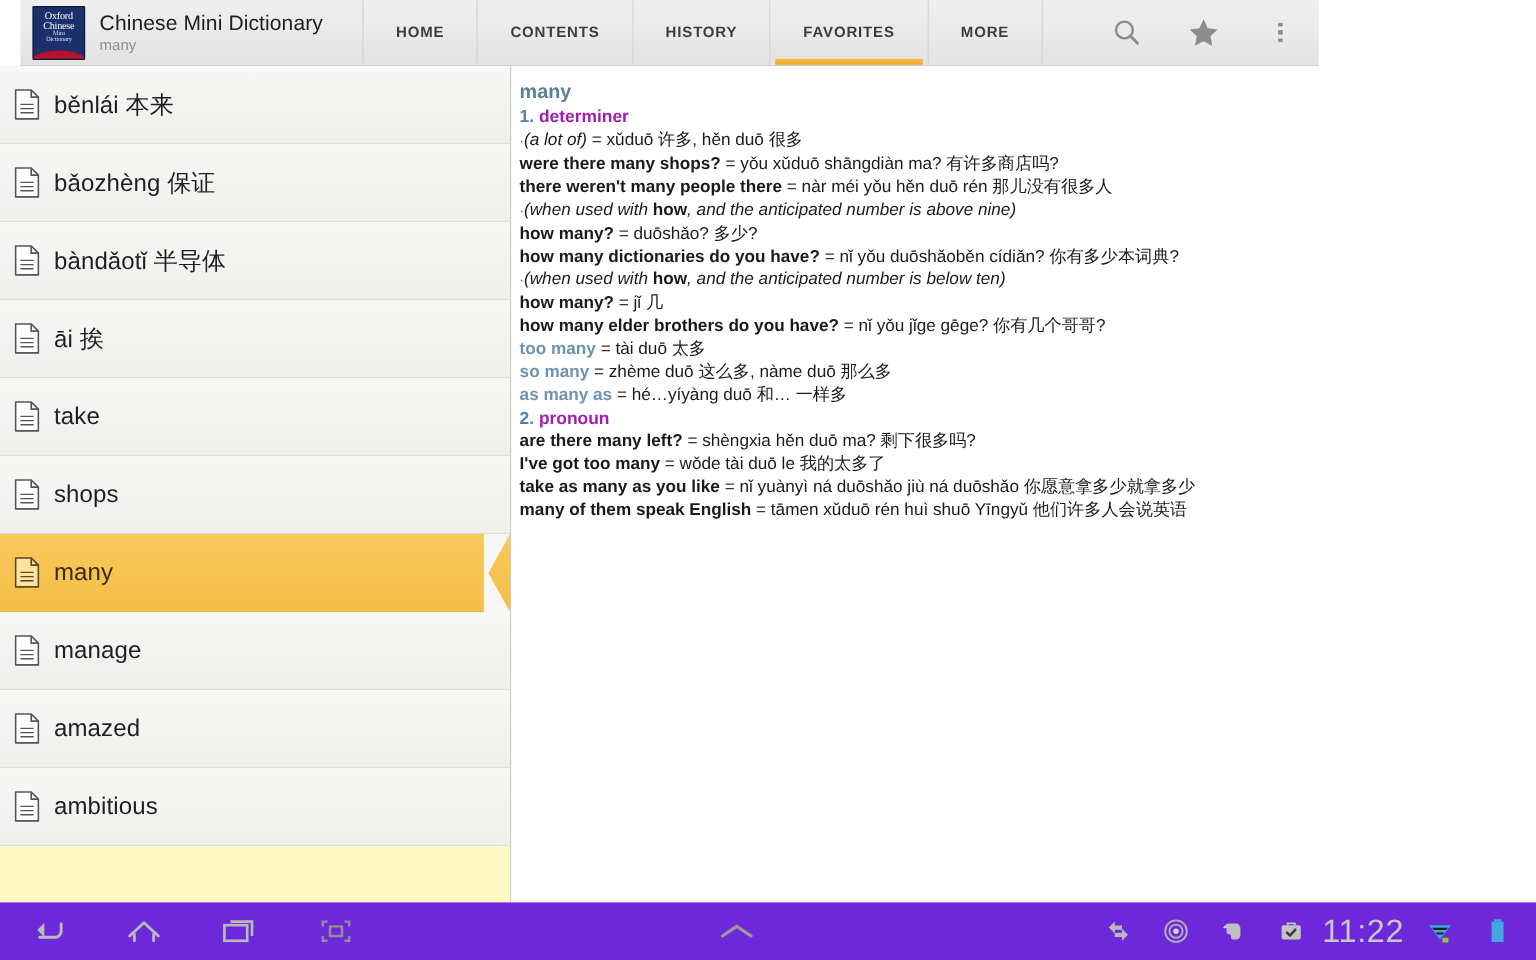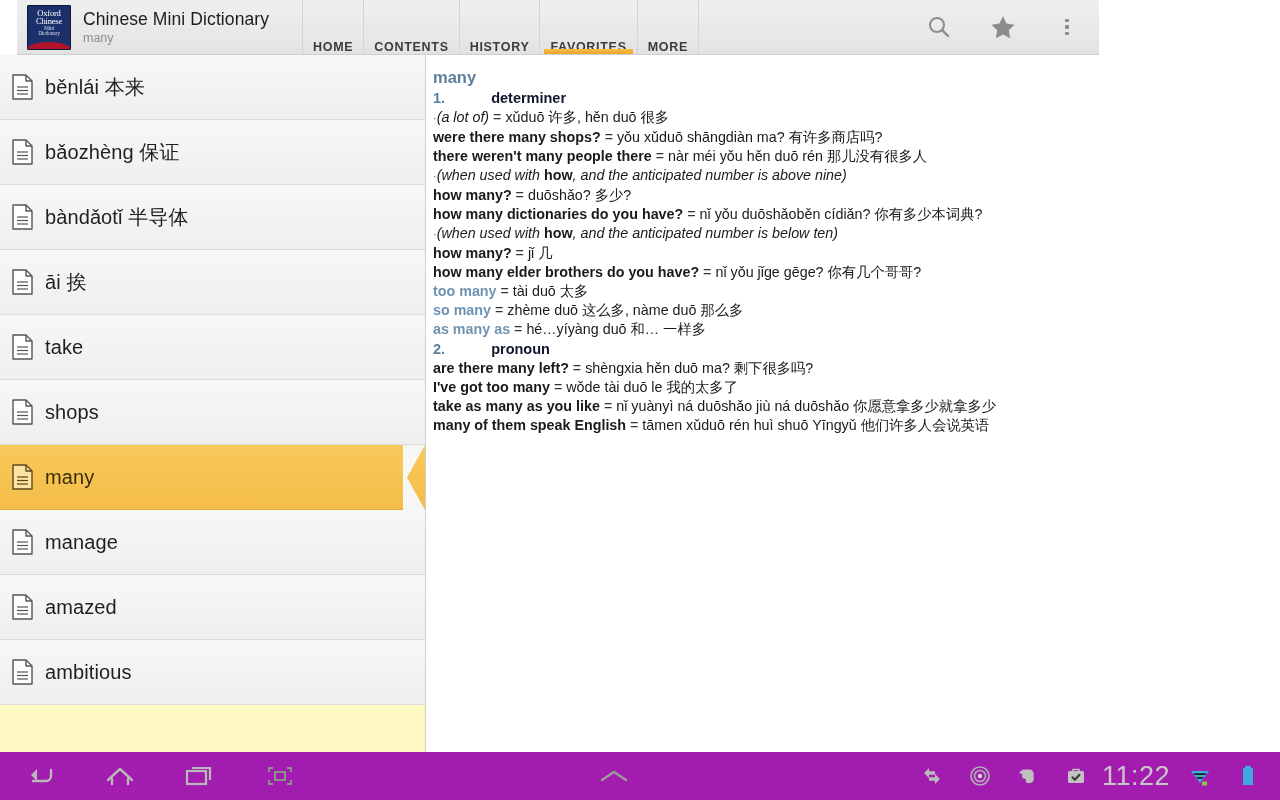--- a/index.html
+++ b/index.html
@@ -36,22 +36,22 @@
   .logo .redband {
     position:absolute; left:-4px; right:-4px; bottom:-9px; height:16px;
     background:#b3142a; border-radius:70% 70% 0 0 / 100% 100% 0 0;
   }
   .titlewrap { margin-left:12px; display:flex; flex-direction:column; justify-content:center; }
   .app-title { font-size:17.5px; color:#1d1d1d; line-height:20px; letter-spacing:0.1px; }
   .app-subtitle { font-size:12.5px; color:#8d8d8d; line-height:16px; margin-top:1px; }
 
   .ab-tabs { display:flex; align-items:stretch; }
   .tab {
-    position:relative; display:flex; align-items:flex-end; justify-content:center;
-    padding:0 10px; font-size:12.5px; font-weight:bold; letter-spacing:0.7px;
+    position:relative; display:flex; align-items:center; justify-content:center;
+    padding:0 27px; font-size:12.5px; font-weight:bold; letter-spacing:0.7px;
     color:#3c3c3c; border-left:1px solid #d4d4d4;
   }
   .tab:first-child { border-left:1px solid #d4d4d4; }
   .tab .underline {
     position:absolute; left:4px; right:4px; bottom:0; height:5px;
     background:linear-gradient(to bottom,#f6bf3f,#eea62a); display:none;
   }
   .tab.active .underline { display:block; }
   .tab.last { border-right:1px solid #d4d4d4; }
 
@@ -82,33 +82,33 @@
   .rowlabel { margin-left:12px; font-size:20px; color:#1f1f1f; letter-spacing:0.1px; }
 
   
   .content {
     position:absolute; left:427px; top:55px; width:853px; height:697px;
     background:#ffffff; padding:12px 14px 0 6px; overflow:hidden;
   }
   .headword { font-size:16.5px; font-weight:bold; color:#5c7f9e; line-height:21px; }
   .sense { font-size:14.5px; line-height:19px; margin-top:1px; }
   .sense .num { font-weight:bold; color:#5c7f9e; }
-  .sense .pos { font-weight:bold; color:#0f172a;margin-left:42px; }
+  .sense .pos { font-weight:bold; color:#a21caf; }
   .line { font-size:14.3px; line-height:19px; color:#1a1a1a; }
   .line .bullet { color:#555; font-size:11px; }
   .line .gloss { font-style:italic; }
   .line .en { font-weight:bold; }
   .line .phr { font-weight:bold; color:#6e93b2; }
   .line .eq { color:#333; font-weight:normal; }
   .line .nb { font-weight:bold; font-style:normal; }
 
   
   .sysbar {
     position:absolute; left:0; top:752px; width:1280px; height:48px;
-    background:#a21caf; display:flex; align-items:center;
+    background:#6d28d9; display:flex; align-items:center;
   }
   .navbtn { width:80px; height:48px; display:flex; align-items:center; justify-content:center; }
   .sys-mid { flex:1; display:flex; align-items:center; justify-content:center; }
   .sys-right { display:flex; align-items:center; padding-right:8px; gap:0px; }
   .stat { width:48px; height:48px; display:flex; align-items:center; justify-content:center; }
   .clock { color:#c7c7c7; font-size:27px; letter-spacing:0.5px; padding:0 6px 0 2px; font-weight:300; }
 </style>
 </head>
 <body>
 

